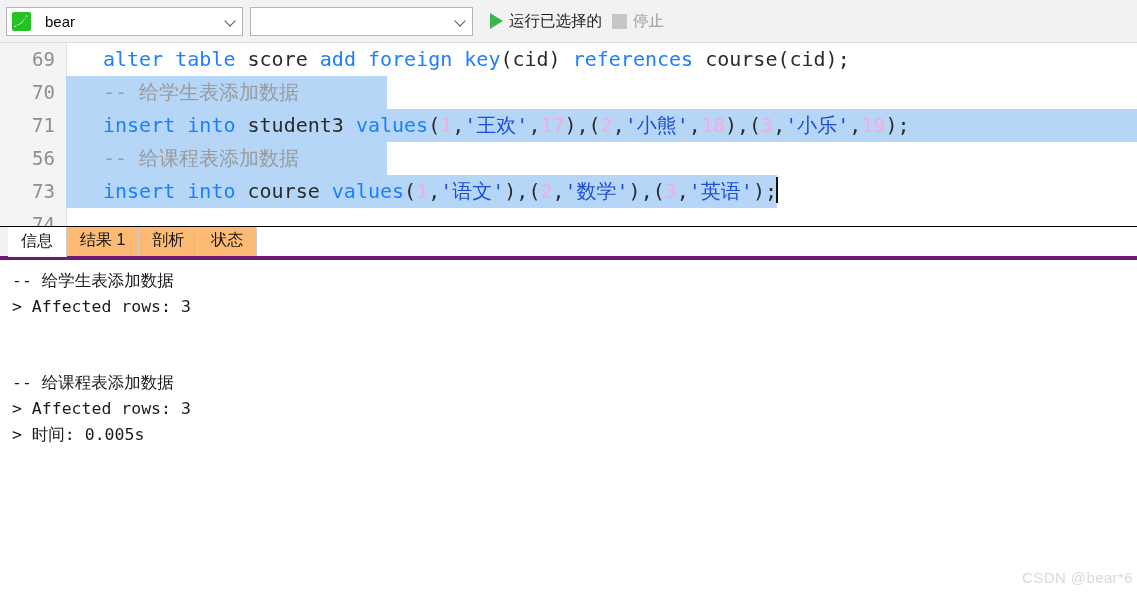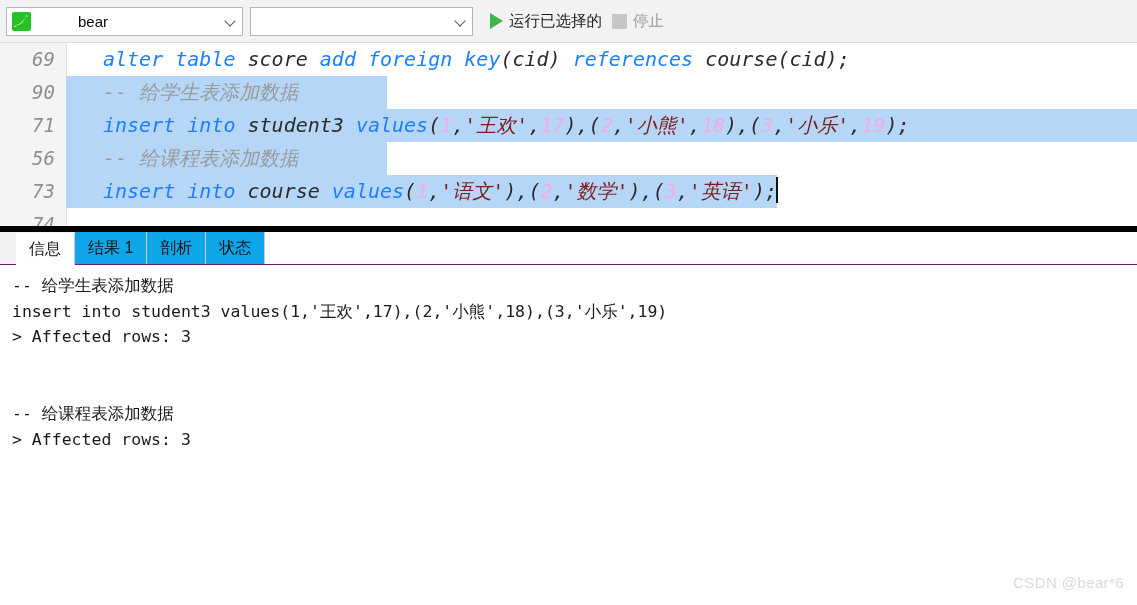--- a/index.html
+++ b/index.html
@@ -38,22 +38,21 @@
   }
   .combo.db { width: 237px; margin-right: 7px; }
   .combo.schema { width: 223px; margin-right: 12px; }
   .combo-label {
     font-size: 15px;
     color: #0a0a0a;
     flex: 1;
     white-space: nowrap;
     overflow: hidden;
     line-height: 1;
-    padding-left: 5px;
-    margin-left: 42px;
+    padding-left: 14px;
   }
   .dolphin {
     width: 19px;
     height: 19px;
     background: #25c125;
     border-radius: 2px;
     position: relative;
     flex: 0 0 auto;
     overflow: hidden;
   }
@@ -106,22 +105,21 @@
     width: 19px; height: 18px;
     position: relative;
   }
 
   
   .editor {
     position: relative;
     height: 183px;
     background: #ffffff;
     overflow: hidden;
-    border-bottom: 6px solid #000000;
-    font-style: italic;
+    border-bottom: 1px solid #000000;
   }
   .gutter {
     position: absolute;
     left: 0; top: 0; bottom: 0;
     width: 66px;
     background: #f4f4f4;
     border-right: 1px solid #e2e2e2;
   }
   .code-area {
     position: absolute;
@@ -178,43 +176,43 @@
     background: #111111;
     vertical-align: middle;
     margin-left: -1px;
     position: relative;
     top: -2px;
   }
 
   .kw  { color: #1d7fff; }
   .idt { color: #2b2b2b; }
   .num { color: #f9a8e0; }
-  .str { color: #7f1d1d; }
+  .str { color: #1d4ed8; }
   .cmt { color: #9a9a9a; }
   .pun { color: #2b2b2b; }
 
   
   .tabbar {
     height: 33px;
     background: #f2f2f2;
     display: flex;
     align-items: flex-end;
-    border-bottom: 1px solid #701a75;
-    padding-left: 16px;
+    border-bottom: 4px solid #701a75;
+    padding-left: 8px;
     box-sizing: border-box;
   }
   .tab {
     height: 32px;
     box-sizing: border-box;
     display: flex;
     align-items: center;
     padding: 0 13px;
     font-size: 16px;
     color: #141414;
-    background: #0ea5e9;
+    background: #fdba74;
     border-right: 1px solid #cdcdcd;
     cursor: default;
     line-height: 1;
   }
   .tab:first-child { border-left: none; }
   .tab.active {
     background: #ffffff;
     border-bottom: 1px solid #ffffff;
     margin-bottom: -1px;
   }
@@ -237,21 +235,21 @@
   .oline {
     font-family: "DejaVu Sans Mono", monospace;
     font-size: 16.5px;
     color: #1a1a1a;
     line-height: 25.6px;
     white-space: pre;
   }
   .oline.blank { color: transparent; }
   .watermark {
     position: absolute;
-    right: 13px;
+    right: 4px;
     bottom: 12px;
     font-family: "Liberation Sans", sans-serif;
     font-size: 15px;
     color: #d9d9d9;
     letter-spacing: 0.4px;
   }
 </style>
 </head>
 <body>
 
@@ -290,21 +288,21 @@
 <div class="editor">
   <div class="gutter"></div>
   <div class="code-area">
 
     <div class="cline">
       <span class="lnum">69</span>
       <span class="ctext"><span class="kw">alter</span><span> </span><span class="kw">table</span><span> </span><span class="idt">score</span><span> </span><span class="kw">add</span><span> </span><span class="kw">foreign</span><span> </span><span class="kw">key</span><span class="pun">(</span><span class="idt">cid</span><span class="pun">) </span><span class="kw">references</span><span> </span><span class="idt">course</span><span class="pun">(</span><span class="idt">cid</span><span class="pun">);</span></span>
     </div>
 
     <div class="cline sel comment">
-      <span class="lnum">90</span>
+      <span class="lnum">70</span>
       <span class="ctext"><span class="cmt">-- 给学生表添加数据</span><span class="sel-pad" style="width:88px"></span></span>
     </div>
 
     <div class="cline sel full">
       <span class="lnum">71</span>
       <span class="ctext"><span class="kw">insert</span><span> </span><span class="kw">into</span><span> </span><span class="idt">student3</span><span> </span><span class="kw">values</span><span class="pun">(</span><span class="num">1</span><span class="pun">,</span><span class="str">'王欢'</span><span class="pun">,</span><span class="num">17</span><span class="pun">),(</span><span class="num">2</span><span class="pun">,</span><span class="str">'小熊'</span><span class="pun">,</span><span class="num">18</span><span class="pun">),(</span><span class="num">3</span><span class="pun">,</span><span class="str">'小乐'</span><span class="pun">,</span><span class="num">19</span><span class="pun">);</span></span>
     </div>
 
     <div class="cline sel comment">
       <span class="lnum">56</span>
@@ -336,23 +334,23 @@
       <span>剖析</span>
     </div>
   <div class="tab">
       <span>状态</span>
     </div>
   <div class="tabbar-filler"></div>
 </div>
 
 <div class="output">
   <div class="oline">-- 给学生表添加数据</div>
-  <div class="oline">insert into student3 values(1,'王欢',17),(2,'小熊',18),(3,'小乐',19)</div>
   <div class="oline">&gt; Affected rows: 3</div>
   <div class="oline blank">&nbsp;</div>
   <div class="oline blank">&nbsp;</div>
   <div class="oline">-- 给课程表添加数据</div>
   <div class="oline">&gt; Affected rows: 3</div>
+  <div class="oline">&gt; 时间: 0.005s</div>
   <div class="oline blank">&nbsp;</div>
   <div class="oline blank">&nbsp;</div>
 
   <div class="watermark">CSDN @bear*6</div>
 </div>
 
 </body></html>

